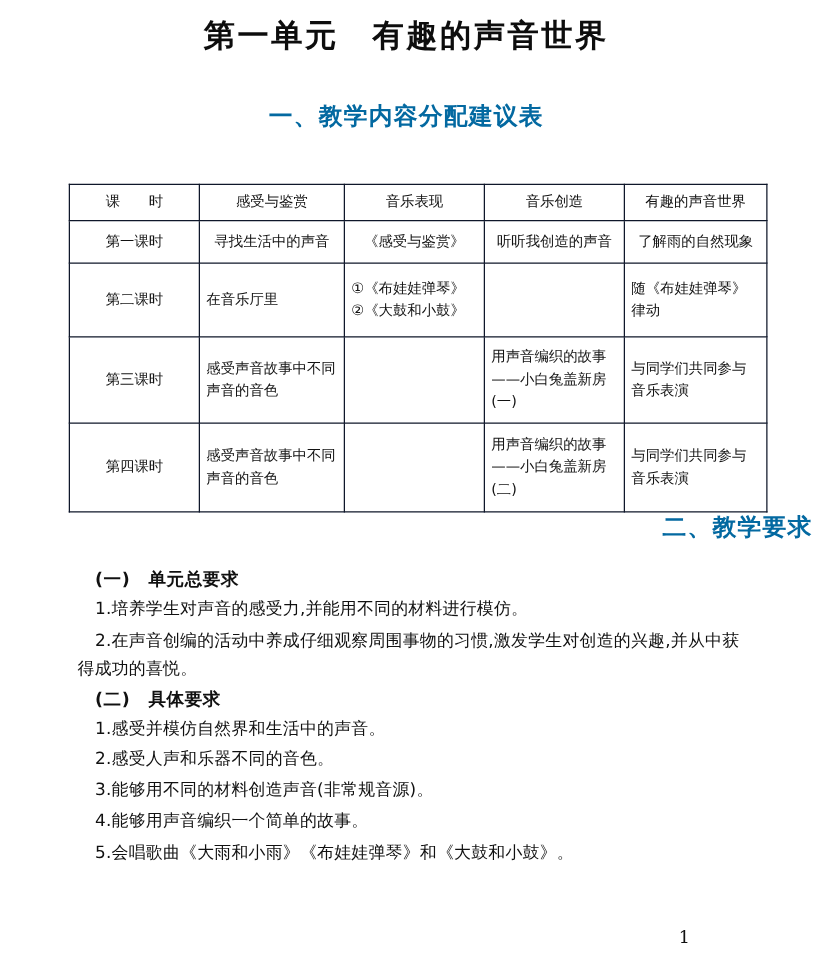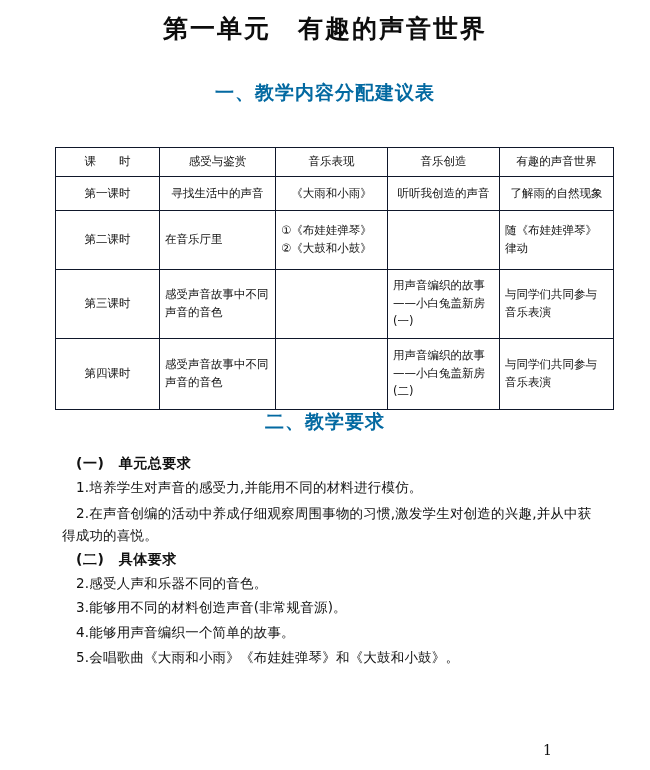--- a/index.html
+++ b/index.html
@@ -42,21 +42,21 @@
     left: 0;
     width: 650px;
     text-align: center;
     font-family: "DejaVu Serif", "Liberation Serif", serif;
     font-weight: bold;
     font-size: 19px;
     letter-spacing: 1px;
     color: #0369a1;
   }
   #sec1 { top: 80px; }
-  #sec2 { top: 409px; }
+  #sec2 { top: 409px; text-align: right; }
 
   
   .plan-table {
     position: absolute;
     left: 55px;
     top: 147px;
     width: 513px;
     border-collapse: collapse;
     table-layout: fixed;
     font-family: "DejaVu Sans", "Liberation Sans", sans-serif;
@@ -144,21 +144,21 @@
         <td class="col-a">课　　时</td>
         <td class="col-b">感受与鉴赏</td>
         <td class="col-c">音乐表现</td>
         <td class="col-d">音乐创造</td>
         <td class="col-e">有趣的声音世界</td>
       </tr>
 
       <tr class="r1">
         <td class="col-a">第一课时</td>
         <td class="col-b center-cell">寻找生活中的声音</td>
-        <td class="col-c center-cell">《大雨和小雨》</td>
+        <td class="col-c center-cell">《感受与鉴赏》</td>
         <td class="col-d center-cell">听听我创造的声音</td>
         <td class="col-e center-cell">了解雨的自然现象</td>
       </tr>
 
       <tr class="r2">
         <td class="col-a">第二课时</td>
         <td class="col-b">在音乐厅里</td>
         <td class="col-c cell-lines">
           <span>①《布娃娃弹琴》</span>
           <span>②《大鼓和小鼓》</span>
@@ -194,20 +194,21 @@
   </table>
 
   <div class="section-heading" id="sec2">二、教学要求</div>
 
   <div class="body-block">
     <div class="sub-heading">(一)　单元总要求</div>
     <div class="para">1.培养学生对声音的感受力,并能用不同的材料进行模仿。</div>
     <div class="para wrap">2.在声音创编的活动中养成仔细观察周围事物的习惯,激发学生对创造的兴趣,并从中获得成功的喜悦。</div>
 
     <div class="sub-heading second">(二)　具体要求</div>
+    <div class="item">1.感受并模仿自然界和生活中的声音。</div>
     <div class="item">2.感受人声和乐器不同的音色。</div>
     <div class="item">3.能够用不同的材料创造声音(非常规音源)。</div>
     <div class="item">4.能够用声音编织一个简单的故事。</div>
     <div class="item">5.会唱歌曲《大雨和小雨》《布娃娃弹琴》和《大鼓和小鼓》。</div>
   </div>
 
   <div class="page-number">1</div>
 
 </div>
 

